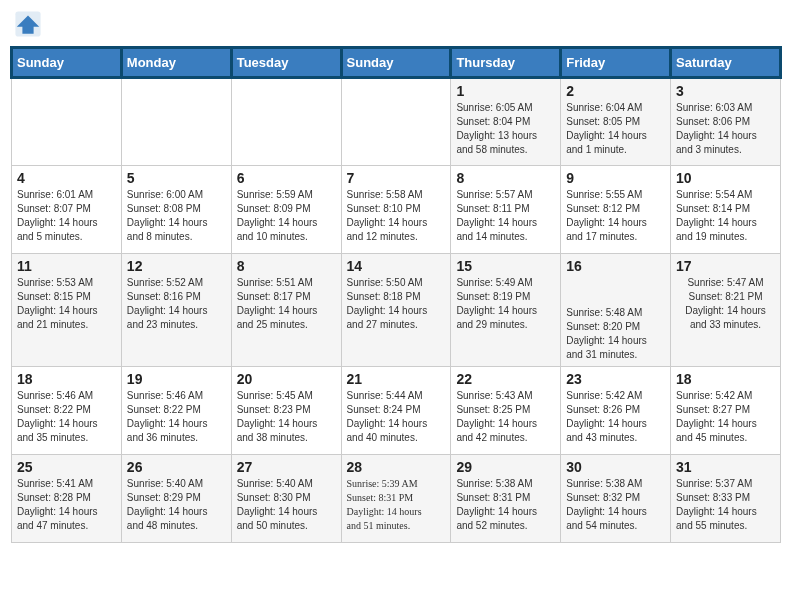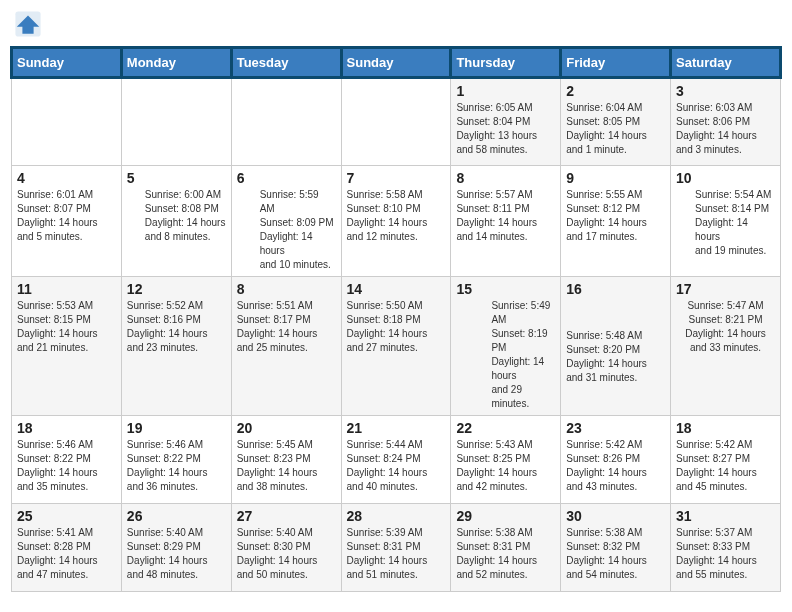--- a/index.html
+++ b/index.html
@@ -148,28 +148,28 @@
       <tr>
         <td>
           <span class="day-number">4</span>
           <div class="day-info" style="white-space: pre-line;">Sunrise: 6:01 AM
 Sunset: 8:07 PM
 Daylight: 14 hours
 and 5 minutes.</div>
         </td>
         <td>
           <span class="day-number">5</span>
-          <div class="day-info" style="white-space: pre-line; margin-left: 18px;">Sunrise: 6:00 AM
+          <div class="day-info" style="white-space: pre-line;">Sunrise: 6:00 AM
 Sunset: 8:08 PM
 Daylight: 14 hours
 and 8 minutes.</div>
         </td>
         <td>
           <span class="day-number">6</span>
-          <div class="day-info" style="white-space: pre-line; margin-left: 23px;">Sunrise: 5:59 AM
+          <div class="day-info" style="white-space: pre-line;">Sunrise: 5:59 AM
 Sunset: 8:09 PM
 Daylight: 14 hours
 and 10 minutes.</div>
         </td>
         <td>
           <span class="day-number">7</span>
           <div class="day-info" style="white-space: pre-line;">Sunrise: 5:58 AM
 Sunset: 8:10 PM
 Daylight: 14 hours
 and 12 minutes.</div>
@@ -183,21 +183,21 @@
         </td>
         <td>
           <span class="day-number">9</span>
           <div class="day-info" style="white-space: pre-line;">Sunrise: 5:55 AM
 Sunset: 8:12 PM
 Daylight: 14 hours
 and 17 minutes.</div>
         </td>
         <td>
           <span class="day-number">10</span>
-          <div class="day-info" style="white-space: pre-line; margin-left: 19px;">Sunrise: 5:54 AM
+          <div class="day-info" style="white-space: pre-line;">Sunrise: 5:54 AM
 Sunset: 8:14 PM
 Daylight: 14 hours
 and 19 minutes.</div>
         </td>
       </tr>
       <tr>
         <td>
           <span class="day-number">11</span>
           <div class="day-info" style="white-space: pre-line;">Sunrise: 5:53 AM
 Sunset: 8:15 PM
@@ -220,21 +220,21 @@
         </td>
         <td>
           <span class="day-number">14</span>
           <div class="day-info" style="white-space: pre-line;">Sunrise: 5:50 AM
 Sunset: 8:18 PM
 Daylight: 14 hours
 and 27 minutes.</div>
         </td>
         <td>
           <span class="day-number">15</span>
-          <div class="day-info" style="white-space: pre-line; margin-left: 35px;">Sunrise: 5:49 AM
+          <div class="day-info" style="white-space: pre-line;">Sunrise: 5:49 AM
 Sunset: 8:19 PM
 Daylight: 14 hours
 and 29 minutes.</div>
         </td>
         <td>
           <span class="day-number">16</span>
           <div class="day-info" style="white-space: pre-line; margin-top: 32px;">Sunrise: 5:48 AM
 Sunset: 8:20 PM
 Daylight: 14 hours
 and 31 minutes.</div>
@@ -315,21 +315,21 @@
         </td>
         <td>
           <span class="day-number">27</span>
           <div class="day-info" style="white-space: pre-line;">Sunrise: 5:40 AM
 Sunset: 8:30 PM
 Daylight: 14 hours
 and 50 minutes.</div>
         </td>
         <td>
           <span class="day-number">28</span>
-          <div class="day-info" style="white-space: pre-line;">Sunrise: 5:39 AM
+          <div class="day-info" style="white-space: pre-line; font-family: Liberation Serif, serif;">Sunrise: 5:39 AM
 Sunset: 8:31 PM
 Daylight: 14 hours
 and 51 minutes.</div>
         </td>
         <td>
           <span class="day-number">29</span>
           <div class="day-info" style="white-space: pre-line;">Sunrise: 5:38 AM
 Sunset: 8:31 PM
 Daylight: 14 hours
 and 52 minutes.</div>

